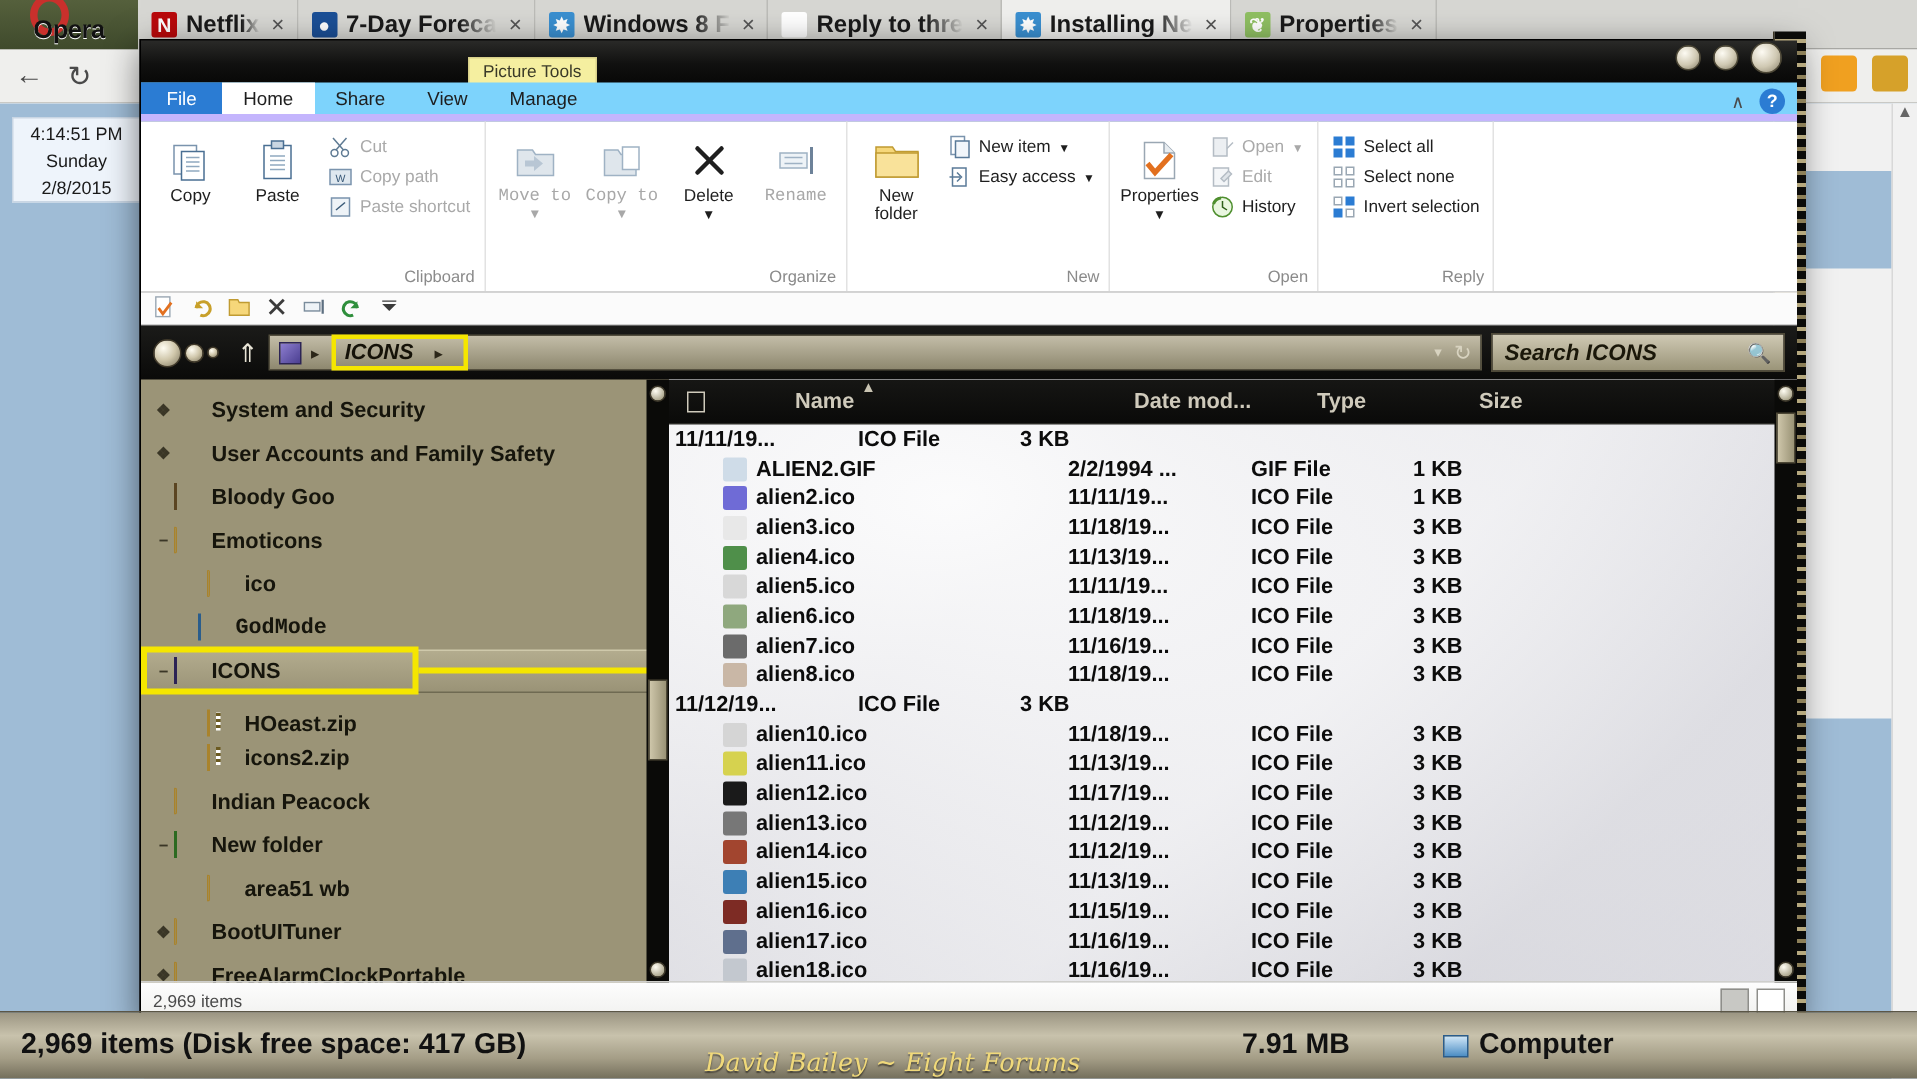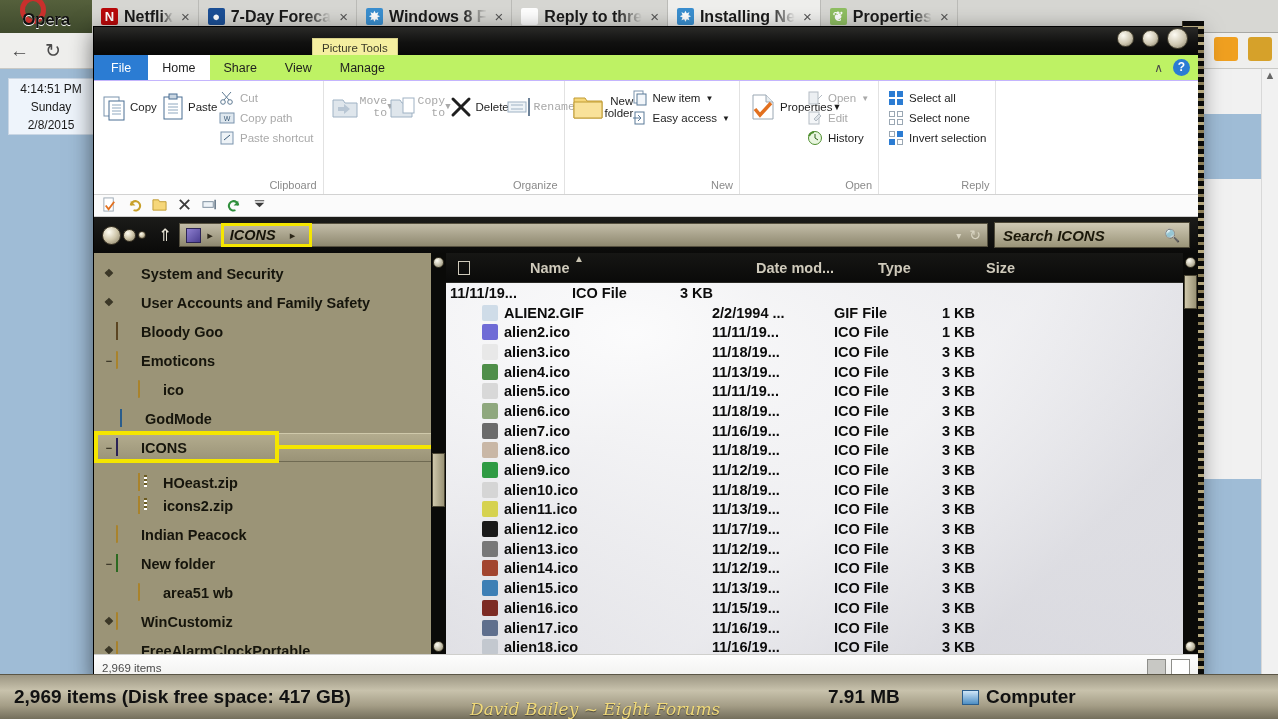--- a/index.html
+++ b/index.html
@@ -181,22 +181,22 @@
   .wbtn {
     width: 17px; height: 17px; border-radius: 50%;
     background: radial-gradient(circle at 35% 30%, #fdfbf3 0%, #cfc8b2 55%, #857e68 100%);
     border: 1px solid #4c4736;
   }
   .wbtn.big { width: 21px; height: 21px; margin-top:-2px; }
 
   
   .ribbon-tabs {
     position: absolute; left: 0; top: 28px; width: 100%; height: 26px;
-    background: #bef264;
-    border-bottom: 1px solid #c4b5fd;
+    background: #7dd3fc;
+    border-bottom: 5px solid #c4b5fd;
     display: flex; align-items: stretch;
   }
   .rtab {
     font-size: 12.5px; color: #1e1e1e;
     padding: 0 14px; display: flex; align-items: center;
   }
   .rtab.file {
     background: #2b7cd3; color: #fff; font-weight: normal;
     padding: 0 17px;
   }
@@ -223,23 +223,23 @@
     display: flex; flex-direction: column;
     border-right: 1px solid #e2e2e2;
     padding: 4px 6px 0 6px;
   }
   .rgroup-items { display: flex; align-items: flex-start; gap: 4px; flex: 1; }
   .rgroup-label {
     text-align: right; font-size: 11px; color: #8a8a8a;
     height: 16px; line-height: 14px;
   }
   .bigbtn {
-    width: 54px; display:flex; flex-direction: row; align-items:center;
+    width: 54px; display:flex; flex-direction: column; align-items:center;
     padding-top: 4px;
-    font-size: 11.5px; color: #1e1e1e; text-align:right; line-height: 12px;
+    font-size: 11.5px; color: #1e1e1e; text-align:center; line-height: 12px;
   }
   .bigbtn.dim { color: #a8a8a8; font-family: Liberation Mono, monospace; }
   .bigbtn .gl { height: 36px; display:flex; align-items:center; }
   .smallcol { display: flex; flex-direction: column; gap: 2px; padding-top: 4px; }
   .smallbtn {
     display: flex; align-items: center; gap: 5px;
     font-size: 11.5px; color: #1e1e1e;
     padding: 1px 3px;
   }
   .smallbtn.dim { color: #a9a9a9; }
@@ -919,21 +919,21 @@
           <div class="trow" style="padding-left: 8px;">
             <span class="twist">−</span>
             <span class="ticon"><span class="folder-ico"></span></span>
             <span>Emoticons</span>
           </div>
           <div class="trow" style="padding-left: 30px;">
             <span class="twist"></span>
             <span class="ticon"><span class="folder-ico"></span></span>
             <span>ico</span>
           </div>
-          <div class="trow" style="padding-left: 12px;">
+          <div class="trow" style="padding-left: 24px; font-family: Liberation Mono, monospace;">
             <span class="twist"></span>
             <span class="ticon"><span class="blue-ico"></span></span>
             <span>GodMode</span>
           </div>
           <div class="trow sel" style="padding-left: 8px;">
             <span class="twist">−</span>
             <span class="ticon"><span class="purple-ico"></span></span>
             <span>ICONS</span>
           </div>
           <div class="trow" style="padding-left: 30px; align-items: flex-end;">
@@ -957,21 +957,21 @@
             <span>New folder</span>
           </div>
           <div class="trow" style="padding-left: 30px;">
             <span class="twist"></span>
             <span class="ticon"><span class="folder-ico"></span></span>
             <span>area51 wb</span>
           </div>
           <div class="trow" style="padding-left: 8px;">
             <span class="twist">❖</span>
             <span class="ticon"><span class="folder-ico"></span></span>
-            <span>WinCustomiz</span>
+            <span>BootUITuner</span>
           </div>
           <div class="trow" style="padding-left: 8px;">
             <span class="twist">❖</span>
             <span class="ticon"><span class="folder-ico"></span></span>
             <span>FreeAlarmClockPortable</span>
           </div>
         </div>
       <div class="sel-outline"></div>
       <div class="sel-arrow"></div>
       <div class="nav-vscroll">
@@ -1064,24 +1064,20 @@
           <div class="frow">
             <span class="fcell f-name">
               <span class="fico" style="background:#c9b7a6"></span>
               <span>alien8.ico</span>
             </span>
             <span class="fcell f-date">11/18/19...</span>
             <span class="fcell f-type">ICO File</span>
             <span class="fcell f-size">3 KB</span>
           </div>
           <div class="frow">
-            <span class="fcell f-name">
-              <span class="fico" style="background:#2f9b43"></span>
-              <span>alien9.ico</span>
-            </span>
             <span class="fcell f-date">11/12/19...</span>
             <span class="fcell f-type">ICO File</span>
             <span class="fcell f-size">3 KB</span>
           </div>
           <div class="frow">
             <span class="fcell f-name">
               <span class="fico" style="background:#d5d5d5"></span>
               <span>alien10.ico</span>
             </span>
             <span class="fcell f-date">11/18/19...</span>

